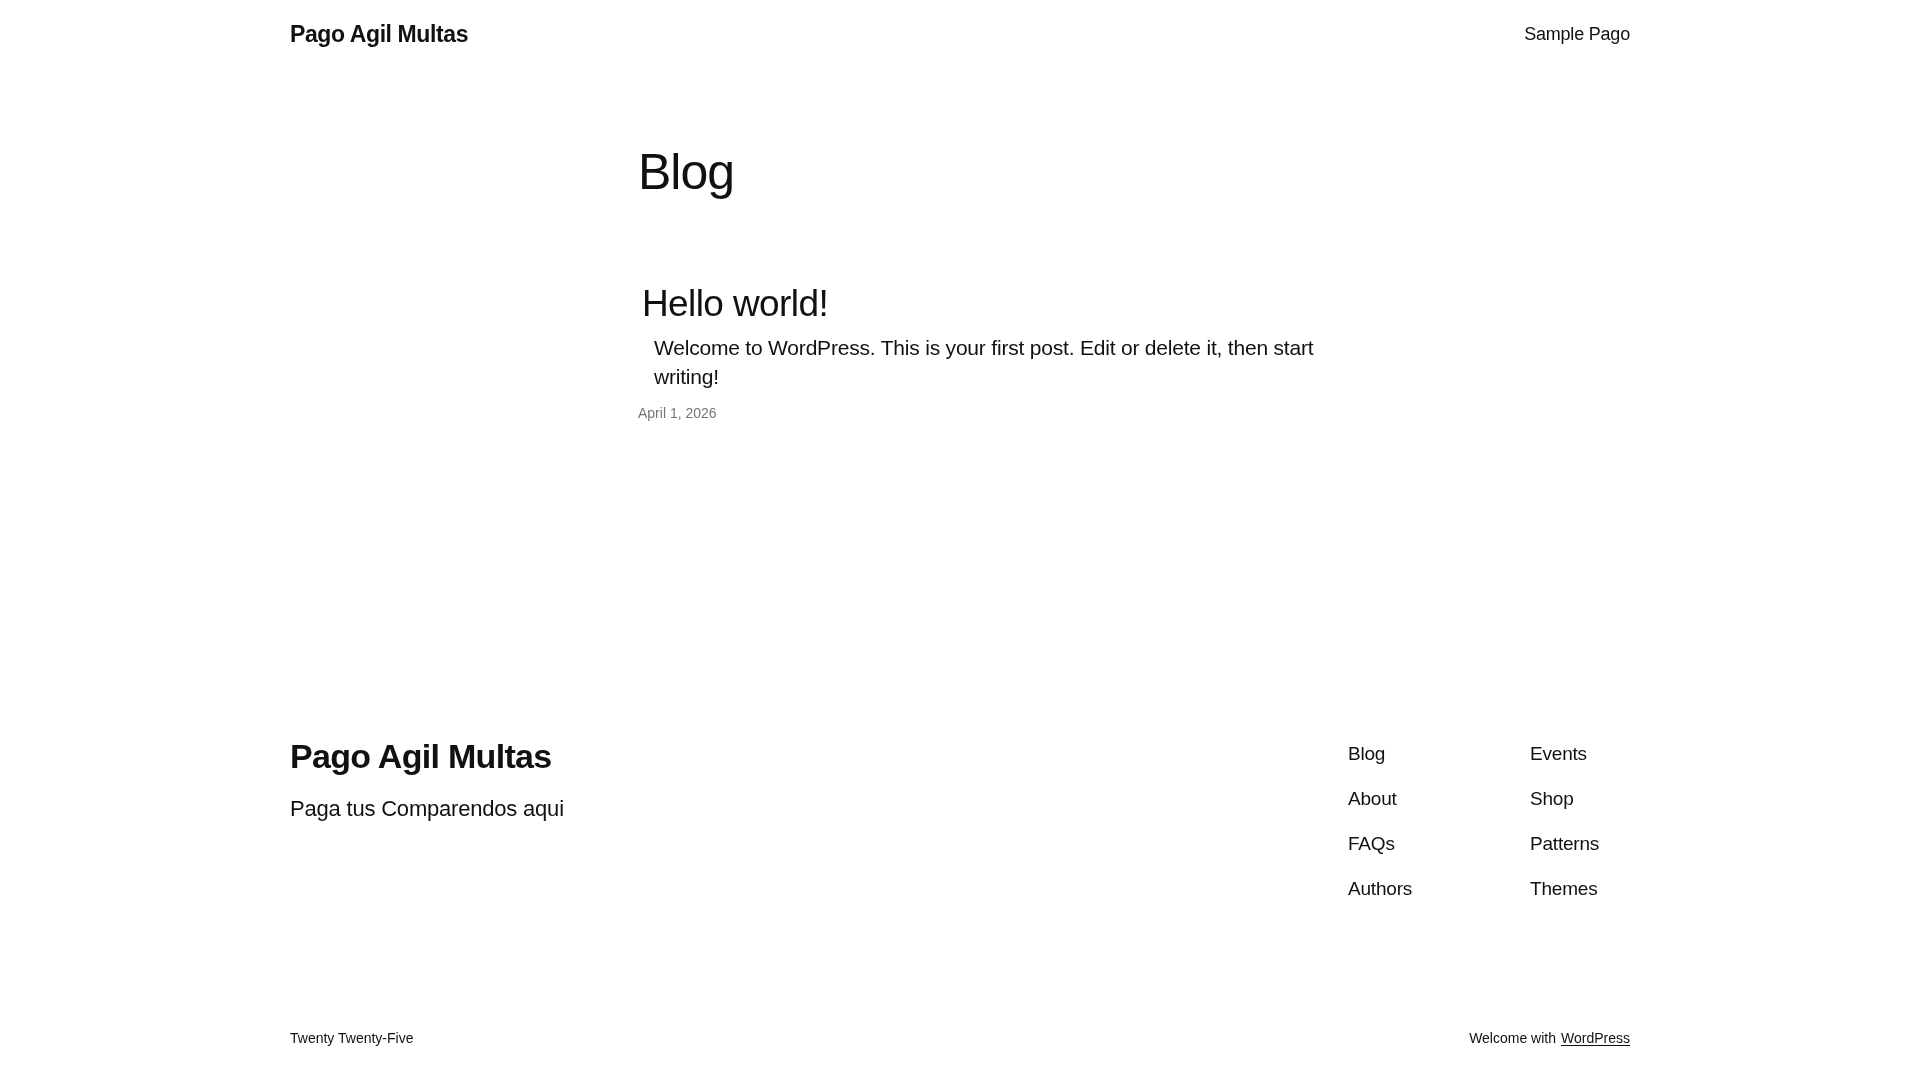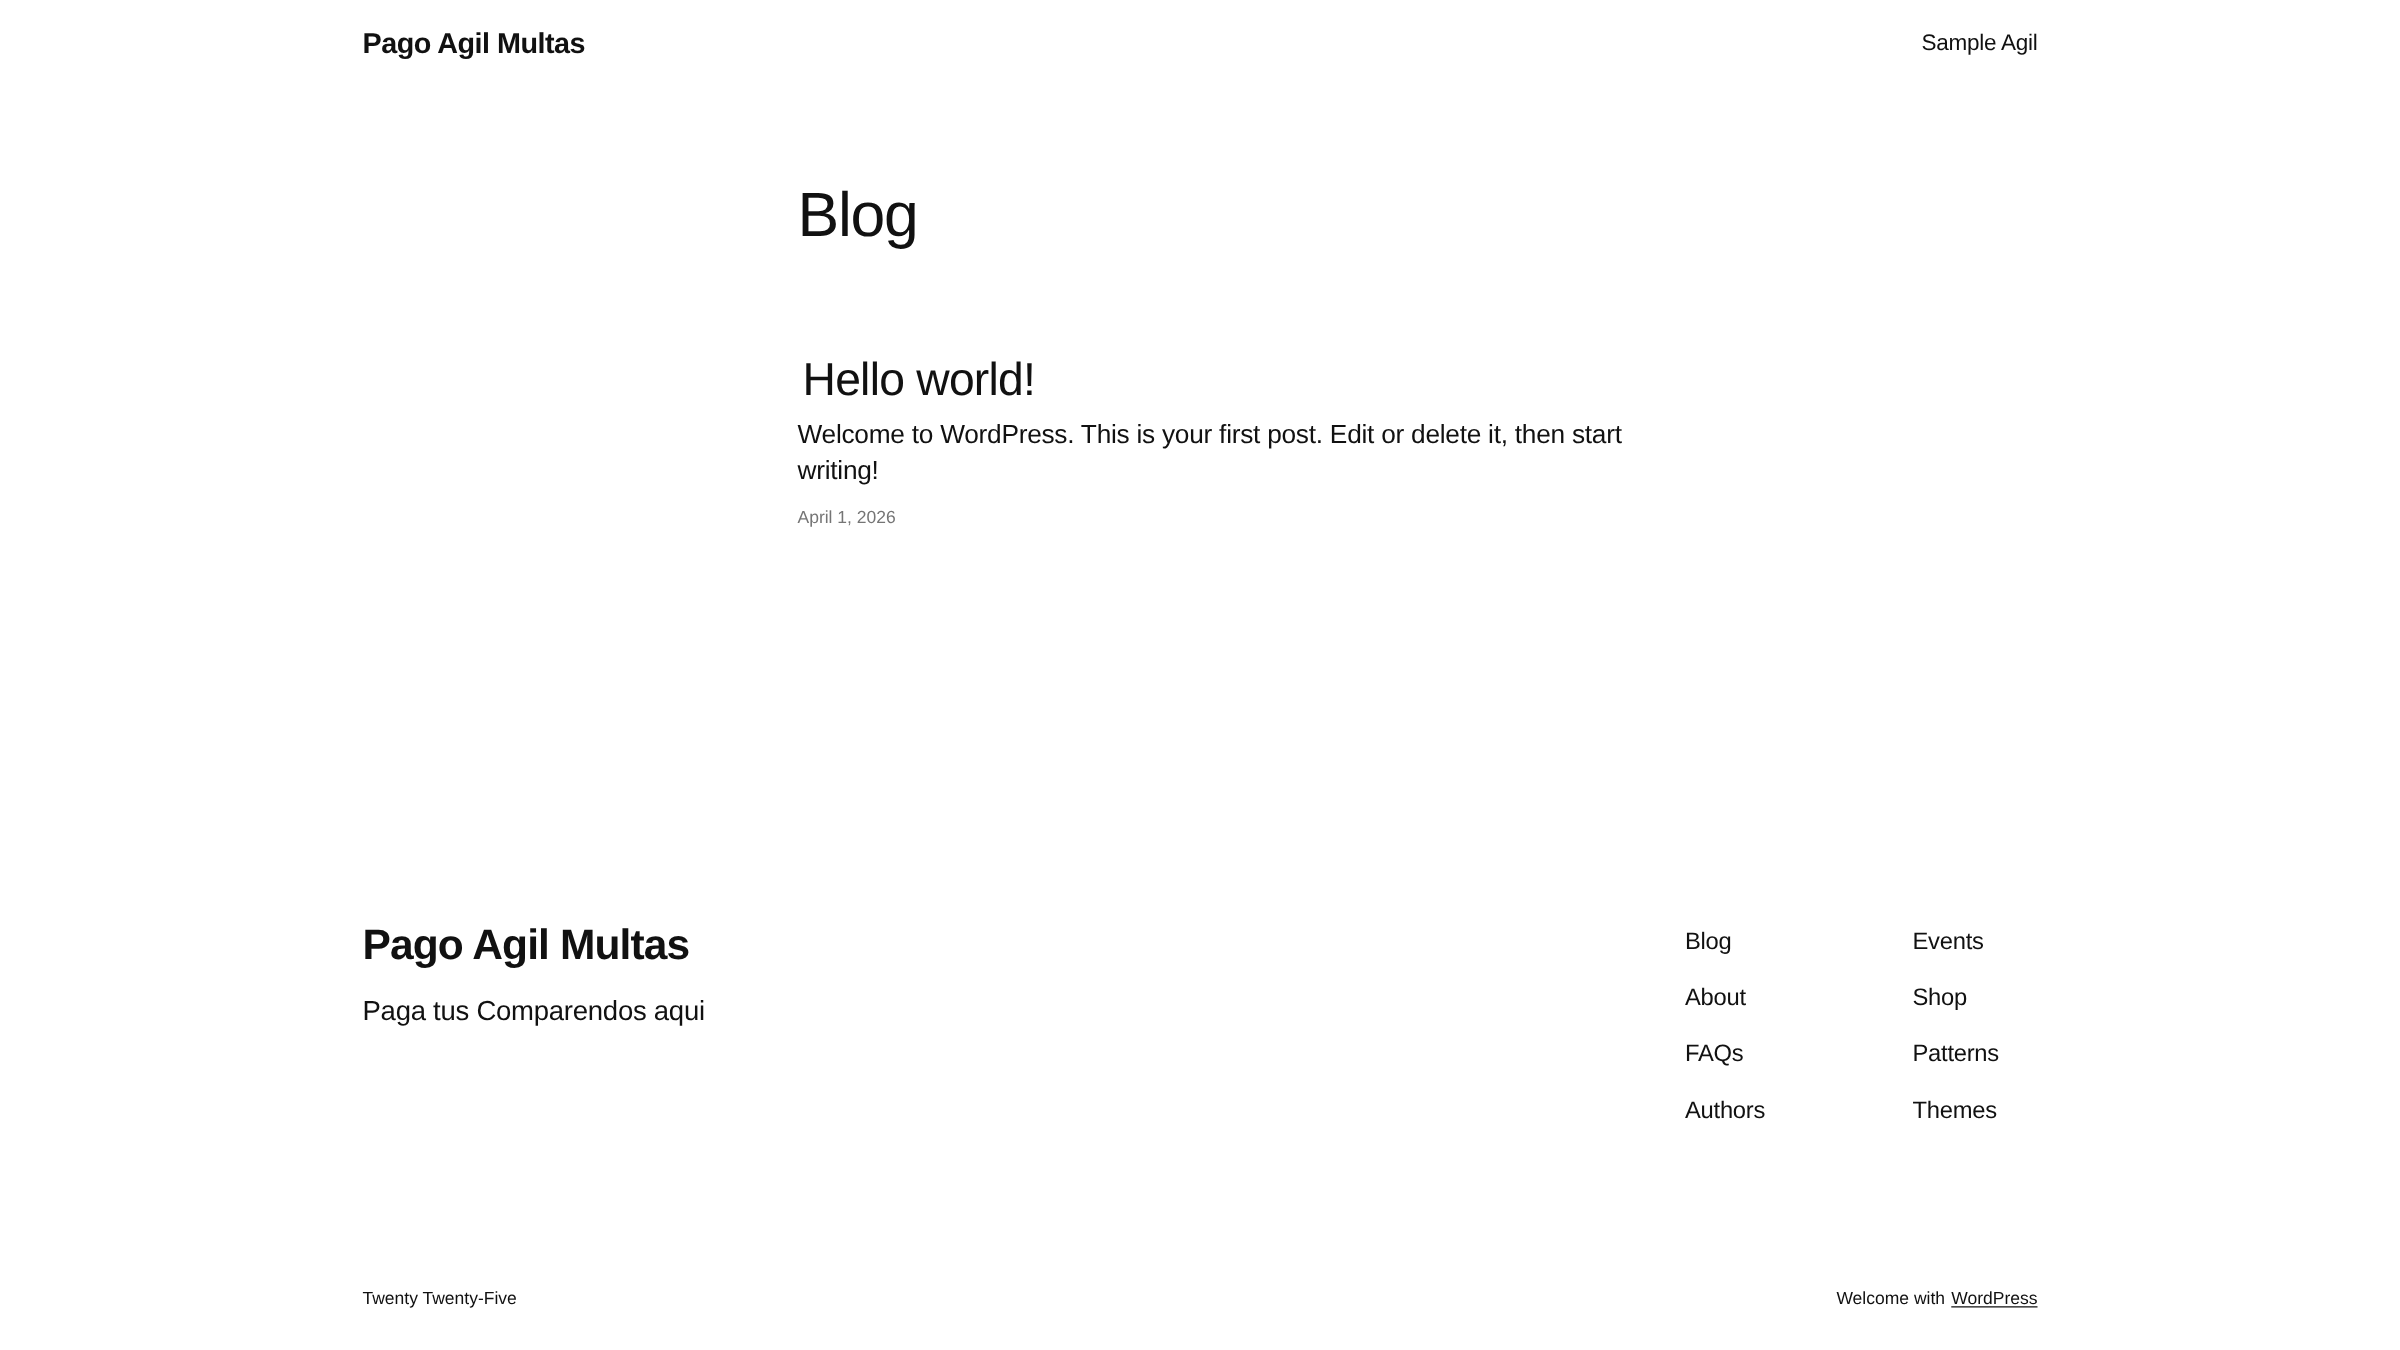--- a/index.html
+++ b/index.html
@@ -53,21 +53,21 @@
   }
   .post { margin-top: 80px; }
   .post-title {
     margin: 4px;
     font-size: 37px;
     font-weight: 400;
     letter-spacing: -0.6px;
     line-height: 1.2;
   }
   .post-excerpt {
-    margin: 7px 0 0 0;
+    margin: 7px 0 0 16px;
     font-size: 21px;
     font-weight: 400;
     letter-spacing: -0.2px;
     line-height: 1.4;
   }
   .post-date {
     margin-top: 12px;
     font-size: 14px;
     line-height: 1.3;
     color: #757575;
@@ -124,21 +124,21 @@
   }
 </style>
 </head>
 <body>
 
 <div class="page">
 
   <header class="site-header">
     <a class="site-title">Pago Agil Multas</a>
     <nav>
-      <a class="header-nav-link">Sample Agil</a>
+      <a class="header-nav-link">Sample Pago</a>
     </nav>
   </header>
 
   <main class="main-content">
     <h1 class="page-title">Blog</h1>
 
     <article class="post">
       <h2 class="post-title">
         <a>Hello world!</a>
       </h2>

